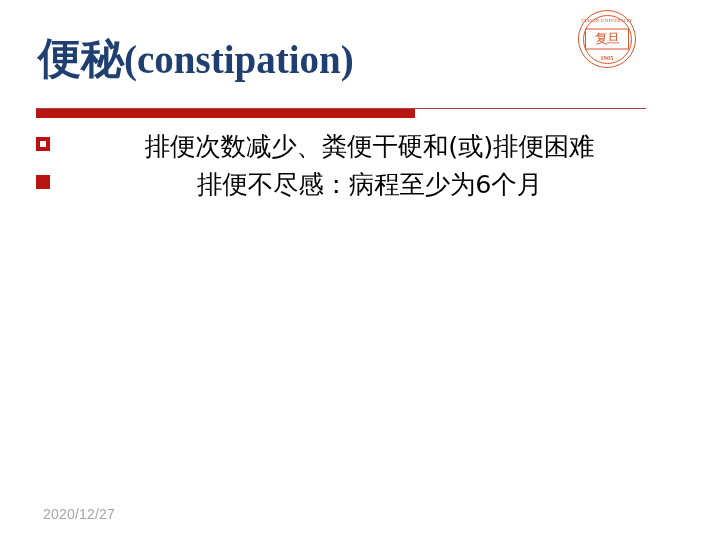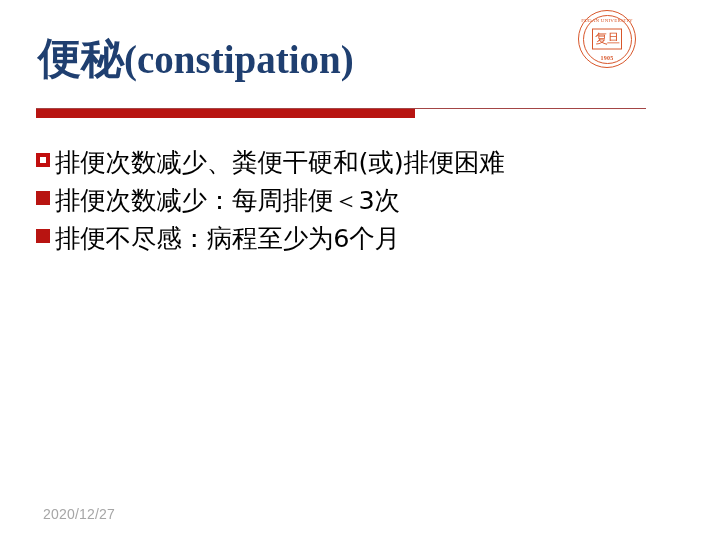--- a/index.html
+++ b/index.html
@@ -54,21 +54,21 @@
     font-family: "Liberation Serif", "DejaVu Serif", serif;
     letter-spacing: 0.2px;
     line-height: 1;
   }
   .fudan-seal .seal-arc-top { top: 6.5px; font-size: 5px; }
   .fudan-seal .seal-arc-bottom { bottom: 6px; font-size: 6px; font-weight: bold; }
   .fudan-seal .seal-center {
     position: absolute;
     left: 50%; top: 50%;
     transform: translate(-50%, -50%);
-    width: 30px; height: 21px;
+    width: 44px; height: 21px;
     border: 1.4px solid #D8562A;
     box-sizing: border-box;
     color: #D8562A;
     font-size: 13px;
     line-height: 18px;
     text-align: center;
     white-space: nowrap;
     letter-spacing: -1px;
     font-family: "DejaVu Sans", sans-serif;
     overflow: hidden;
@@ -119,22 +119,23 @@
     top: 109px;
     width: 379px;
     height: 9px;
     background: #B81411;
   }
 
   
   #body-list {
     position: absolute;
     left: 36px;
-    top: 144px;
+    top: 128px;
     width: 648px;
+    text-align: center;
   }
   .bullet-row {
     display: flex;
     align-items: flex-start;
     margin-bottom: 2px;
   }
   .bullet-marker {
     flex: 0 0 auto;
     width: 14px;
     height: 14px;
@@ -193,24 +194,20 @@
   <div id="divider-thin"></div>
   <div id="divider-thick"></div>
 
   <div id="body-list">
 
     <div class="bullet-row">
       <span class="bullet-marker hollow"></span>
       <span class="bullet-text">排便次数减少、粪便干硬和(或)排便困难</span>
     </div>
 
-    <div class="bullet-row">
-      <span class="bullet-marker filled"></span>
-      <span class="bullet-text">排便次数减少：每周排便＜3次</span>
-    </div>
 
 
     <div class="bullet-row">
       <span class="bullet-marker filled"></span>
       <span class="bullet-text">排便不尽感：病程至少为6个月</span>
     </div>
 
   </div>
 
   <div id="footer-date">2020/12/27</div>

